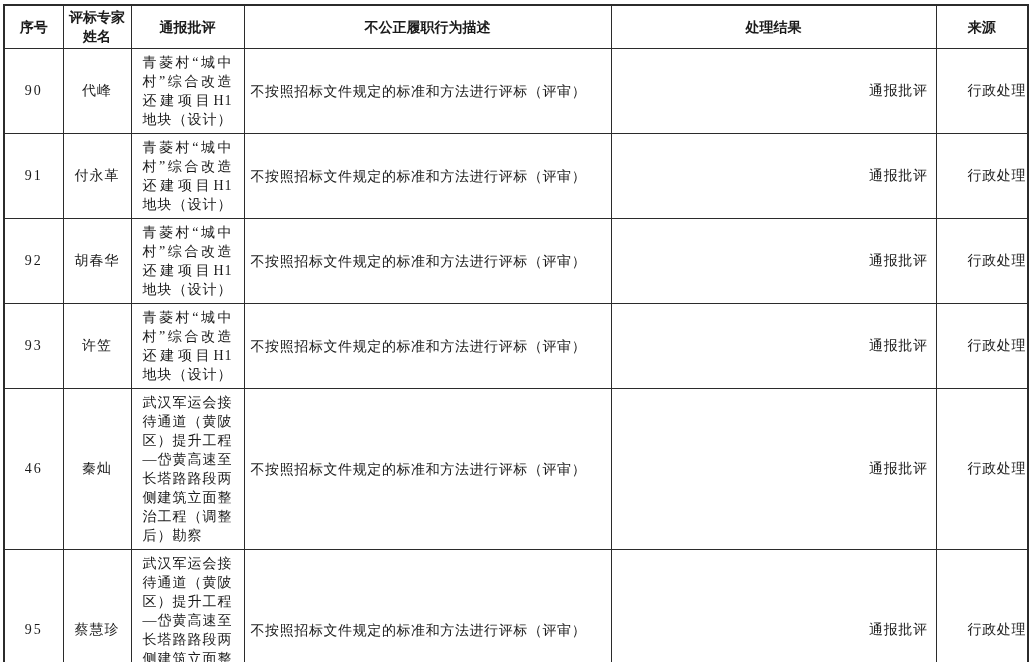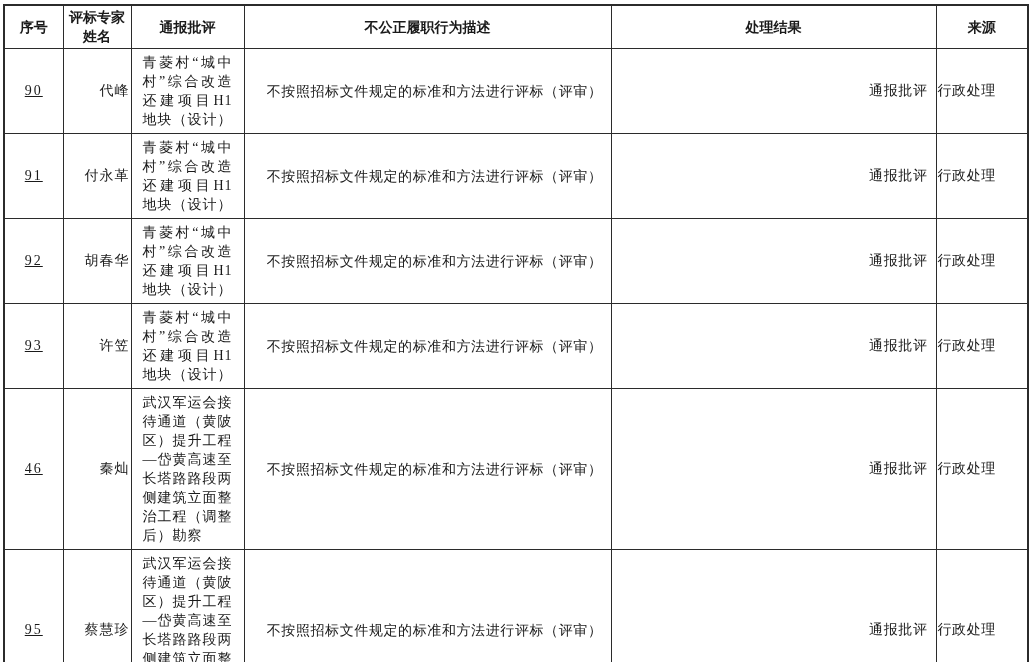--- a/index.html
+++ b/index.html
@@ -41,47 +41,46 @@
   .c-source  { width: 92px; }
   
   .h-header { height: 42px; margin-top: 29px; }
   .h-std    { height: 78px; }
   .h-tall1  { height: 143px; }
   .h-tall2  { height: 157px; }
   
   td.cell-no {
     text-align: center;
     letter-spacing: 2px;
-    text-decoration: underline;
   }
   td.cell-name {
-    text-align: right;
+    text-align: center;
     letter-spacing: 1px;
   }
   td.cell-project {
     text-align: justify;
     text-align-last: left;
     padding: 4px 11px;
     line-height: 19px;
     letter-spacing: 1px;
   }
   td.cell-behavior {
-    text-align: right;
+    text-align: left;
     padding: 2px 8px 2px 6px;
     letter-spacing: 0.6px;
     line-height: 19px;
     margin-left: 36px;
   }
   td.cell-result {
     text-align: right;
     padding: 2px 8px 2px 10px;
     letter-spacing: 0.6px;
   }
   td.cell-source {
-    text-align: left;
+    text-align: right;
     letter-spacing: 0.6px;
     margin-left: 21px;
   }
 </style>
 </head>
 <body>
 
 <table class="doc-table">
   <colgroup>
     <col class="c-no">

